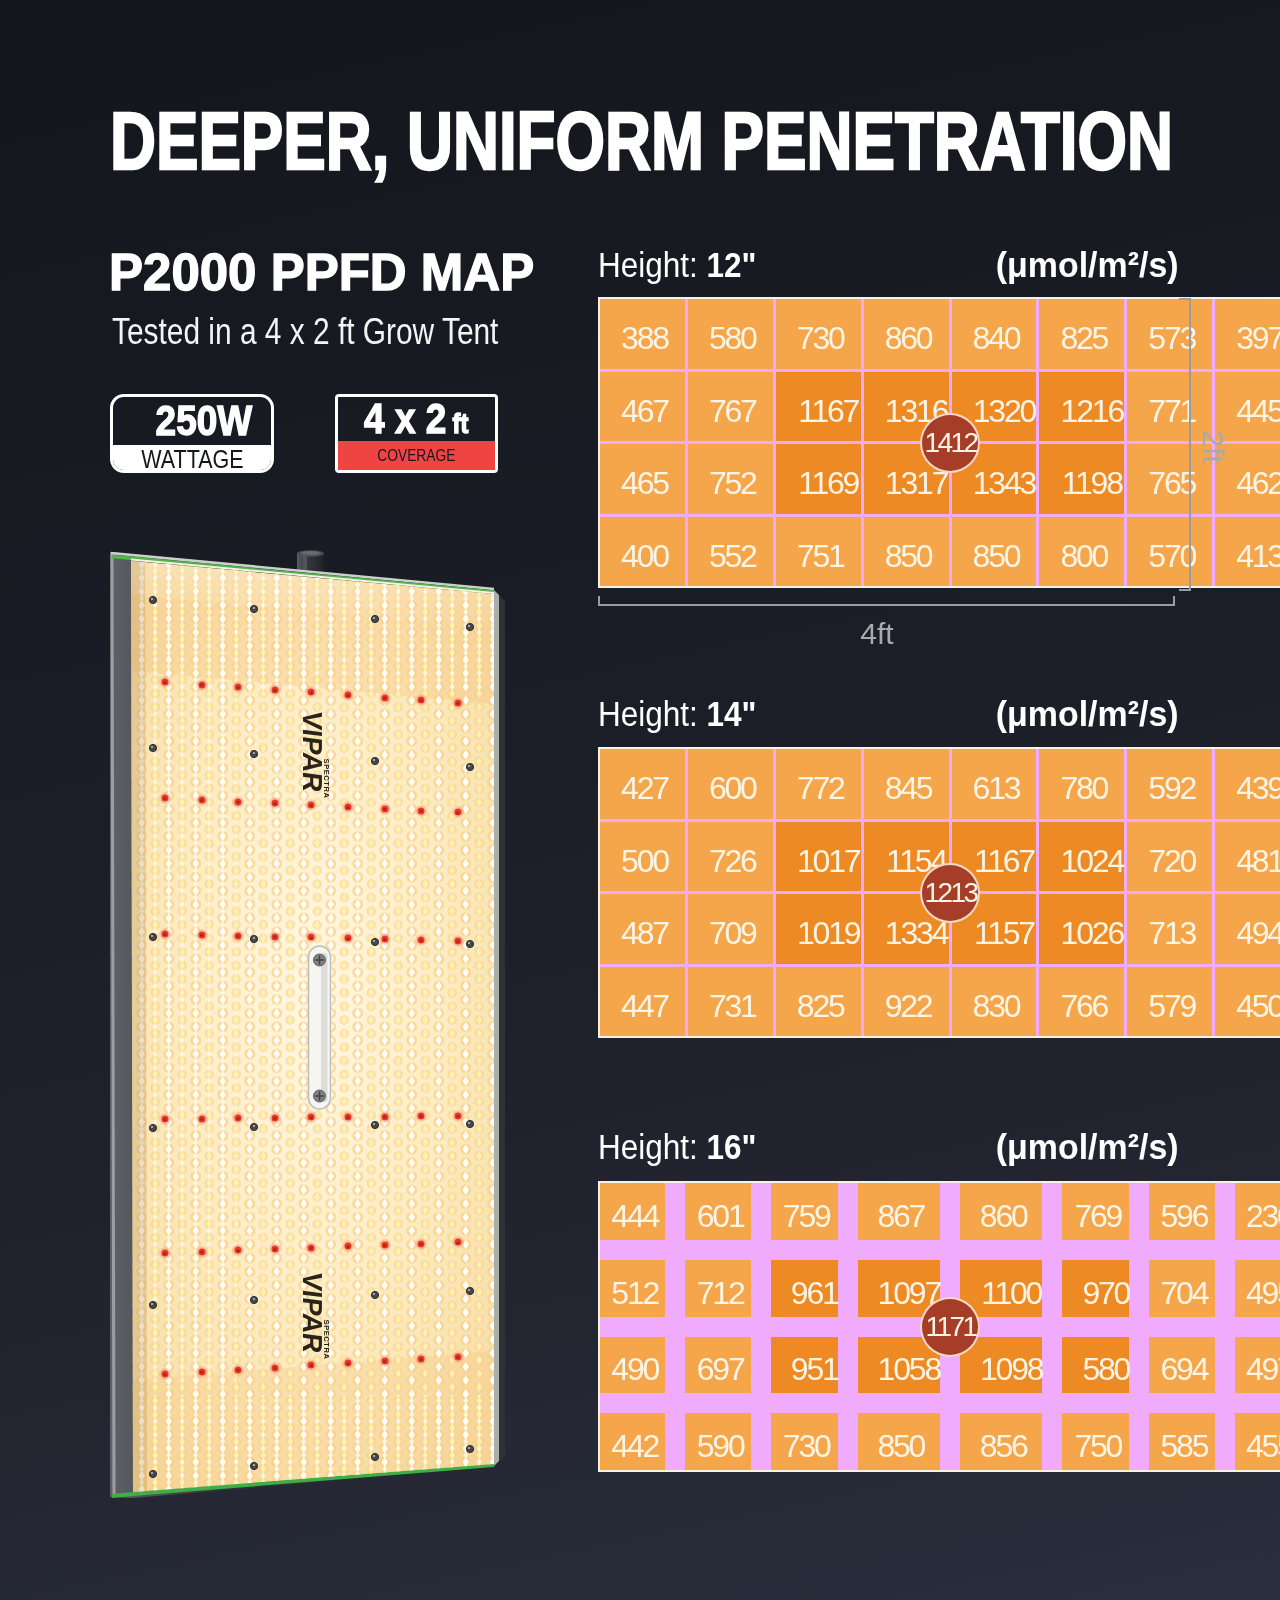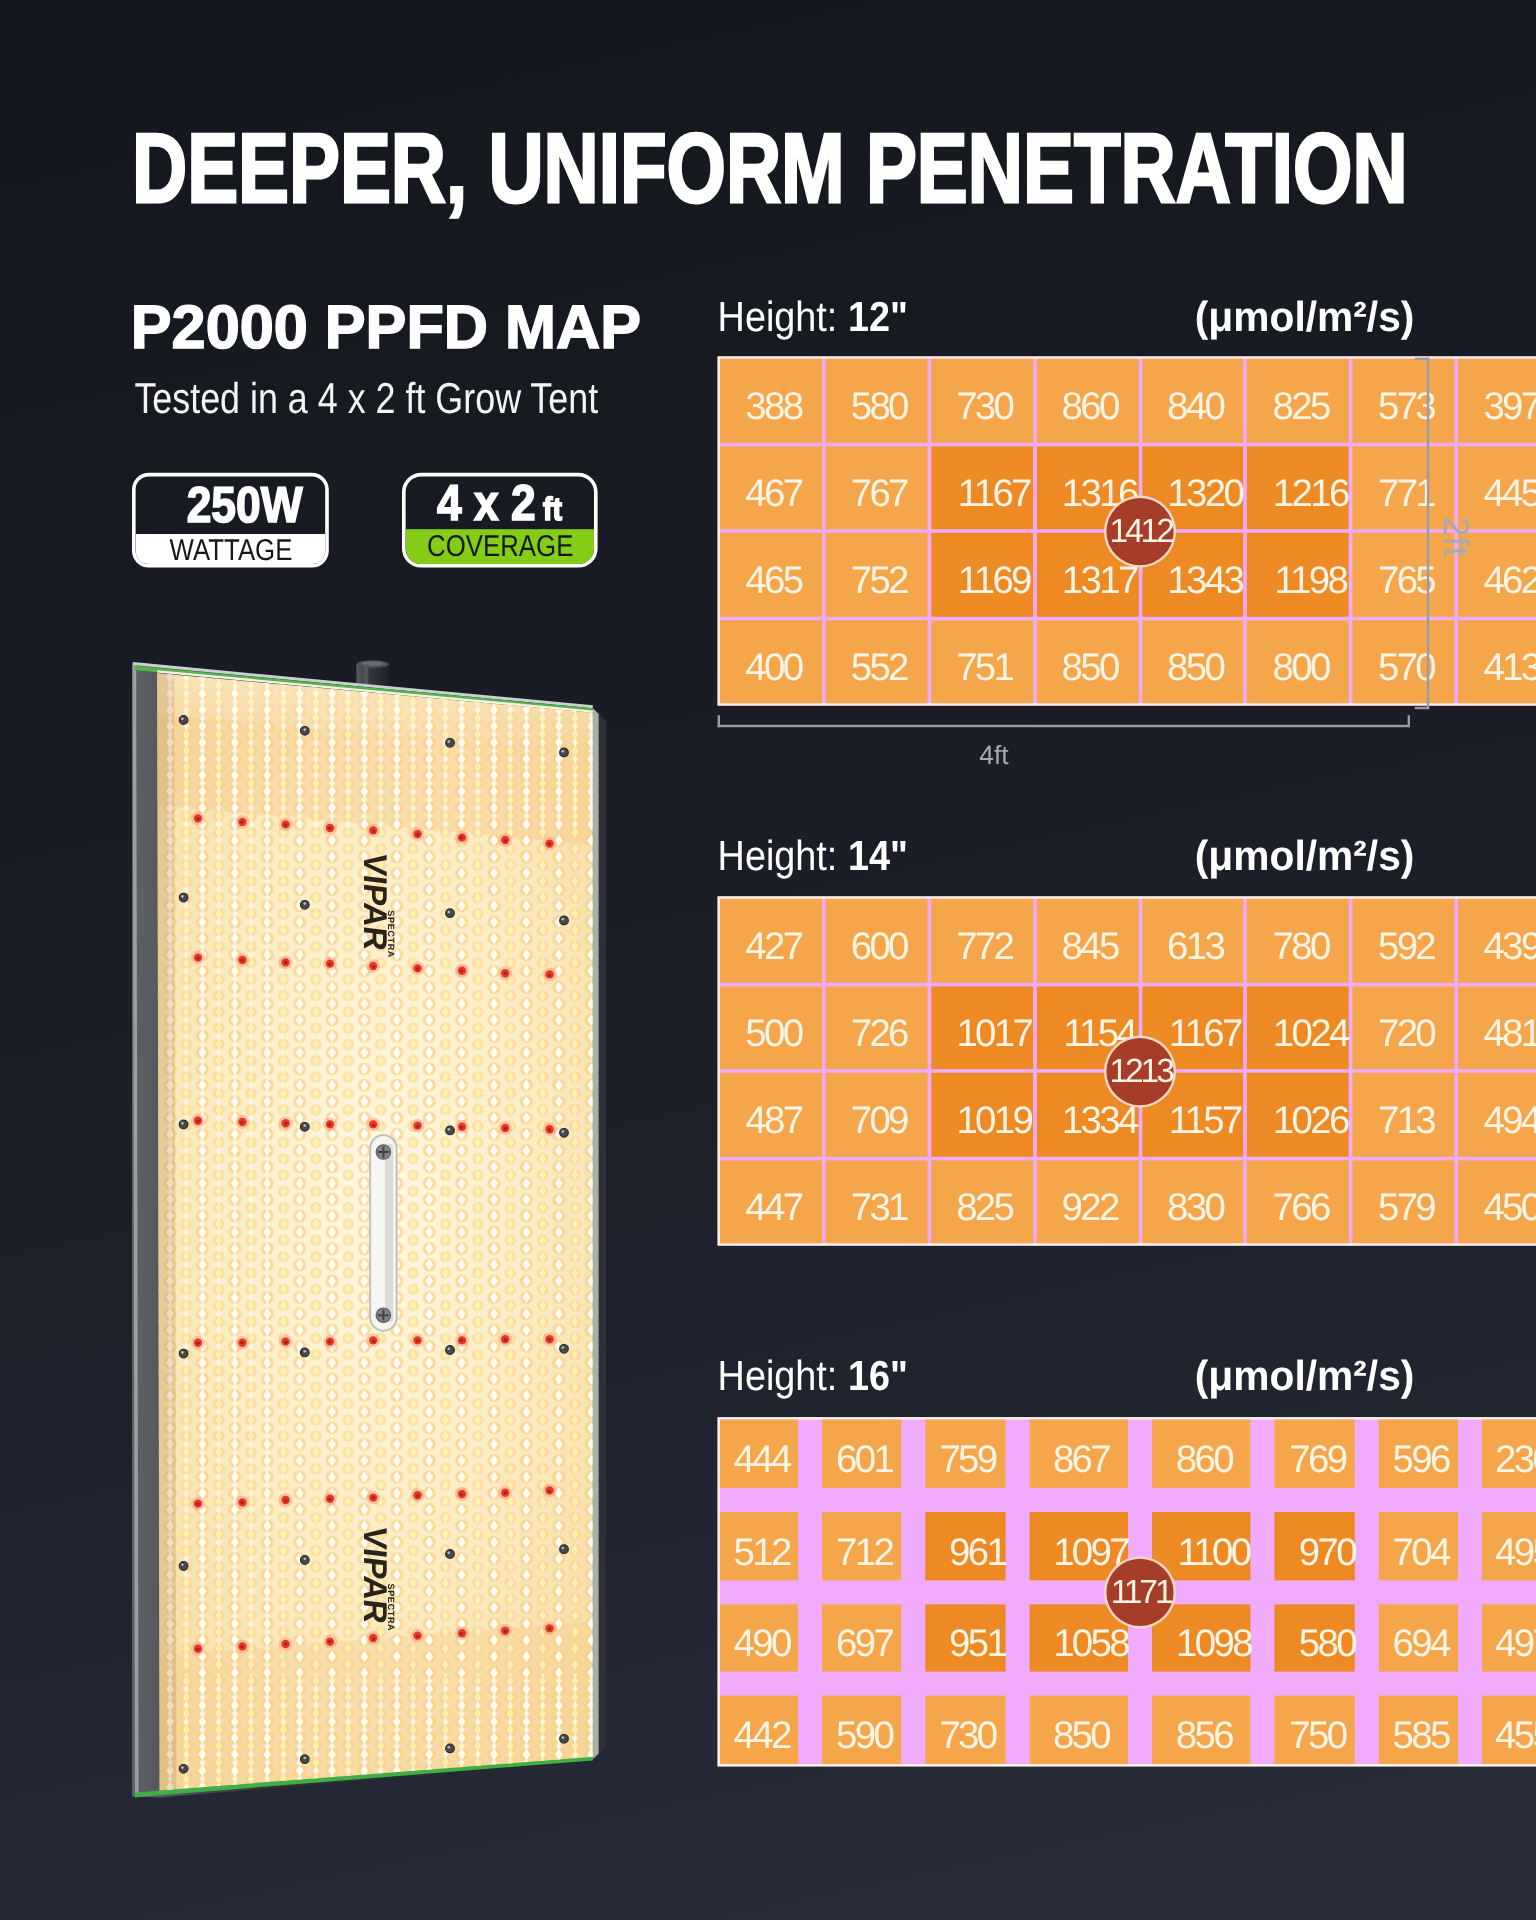--- a/index.html
+++ b/index.html
@@ -33,28 +33,28 @@
 
 <div class="abs" style="left:110px;top:394px;width:164px;height:79px;border:3px solid #fff;border-radius:14px;box-sizing:border-box;overflow:hidden;display:flex;flex-direction:column;">
   <div style="flex:1;display:flex;align-items:center;justify-content:center;color:#fff;font-size:42px;font-weight:bold;padding-left:24px;">
       <span style="transform:scaleX(0.88);-webkit-text-stroke:1.4px #fff;">250W</span>
     </div>
   <div style="height:32px;background:#fff;color:#15171d;display:flex;align-items:center;justify-content:center;font-size:25px;">
       <span style="transform:scaleX(0.86);">WATTAGE</span>
     </div>
 </div>
 
-<div class="abs" style="left:335px;top:394px;width:163px;height:79px;border:3px solid #fff;border-radius:16px;box-sizing:border-box;overflow:hidden;display:flex;flex-direction:column;">
+<div class="abs" style="left:335px;top:394px;width:163px;height:79px;border:3px solid #fff;border-radius:4px;box-sizing:border-box;overflow:hidden;display:flex;flex-direction:column;">
   <div style="flex:1;display:flex;align-items:center;justify-content:center;color:#fff;font-weight:bold;">
       <span style="transform:scaleX(0.88);display:flex;align-items:baseline;-webkit-text-stroke:1.4px #fff;">
         <span style="font-size:42px;line-height:44px;">4 x 2</span>
         <span style="font-size:27px;margin-left:7px;">ft</span>
       </span>
     </div>
-  <div style="height:32px;background:#84cc16;color:#15171d;display:flex;align-items:center;justify-content:center;font-size:25px;">
+  <div style="height:32px;background:#ef4444;color:#15171d;display:flex;align-items:center;justify-content:center;font-size:16px;">
       <span style="transform:scaleX(0.86);">COVERAGE</span>
     </div>
 </div>
 
 <svg class="abs" style="left:0;top:0;" width="1280" height="1600" viewBox="0 0 1280 1600">
     <defs>
       <radialGradient id="fg" cx="0.5" cy="0.46" r="0.72">
         <stop offset="0" stop-color="#fff8e3"></stop>
         <stop offset="0.5" stop-color="#fcecc4"></stop>
         <stop offset="0.82" stop-color="#f7e1ae"></stop>
@@ -386,21 +386,21 @@
 
   <div class="peak" style="left:50%;top:50%;transform:translate(-50%,-50%);">1412</div>
 </div>
 
 <div class="abs" style="left:1179px;top:298px;width:12px;height:293px;border-top:2px solid #9a9ca4;border-right:2px solid #9a9ca4;border-bottom:2px solid #9a9ca4;box-sizing:border-box;"></div>
 
 <div class="abs gray" style="left:1196px;top:430px;font-size:30px;transform:rotate(90deg);">2ft</div>
 
 <div class="abs" style="left:598px;top:596px;width:577px;height:10px;border-left:2px solid #9a9ca4;border-right:2px solid #9a9ca4;border-bottom:2px solid #9a9ca4;box-sizing:border-box;"></div>
 
-<div class="abs gray" style="left:816px;top:617px;width:60px;font-size:22px;">4ft</div>
+<div class="abs gray" style="left:847px;top:617px;width:60px;text-align:center;font-size:30px;">4ft</div>
 
 <div class="lab" style="top:694px;"><span class="lt">Height: <b>14"</b></span><span class="un">(μmol/m²/s)</span></div>
 
 <div class="tbl" style="top:747px;">
   <span>427</span>
     <span>600</span>
     <span>772</span>
     <span>845</span>
     <span>613</span>
     <span>780</span>

